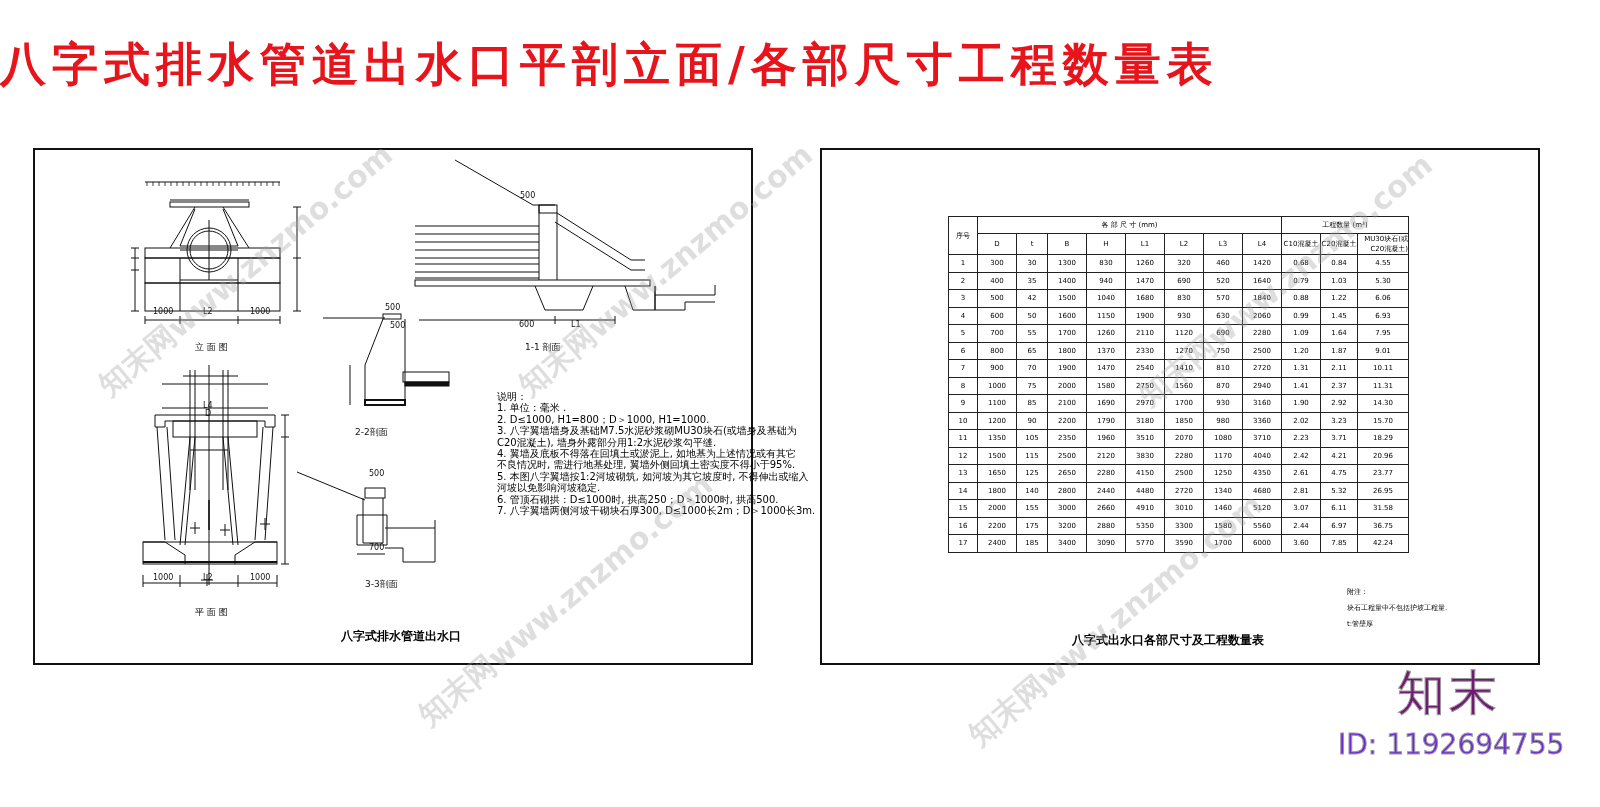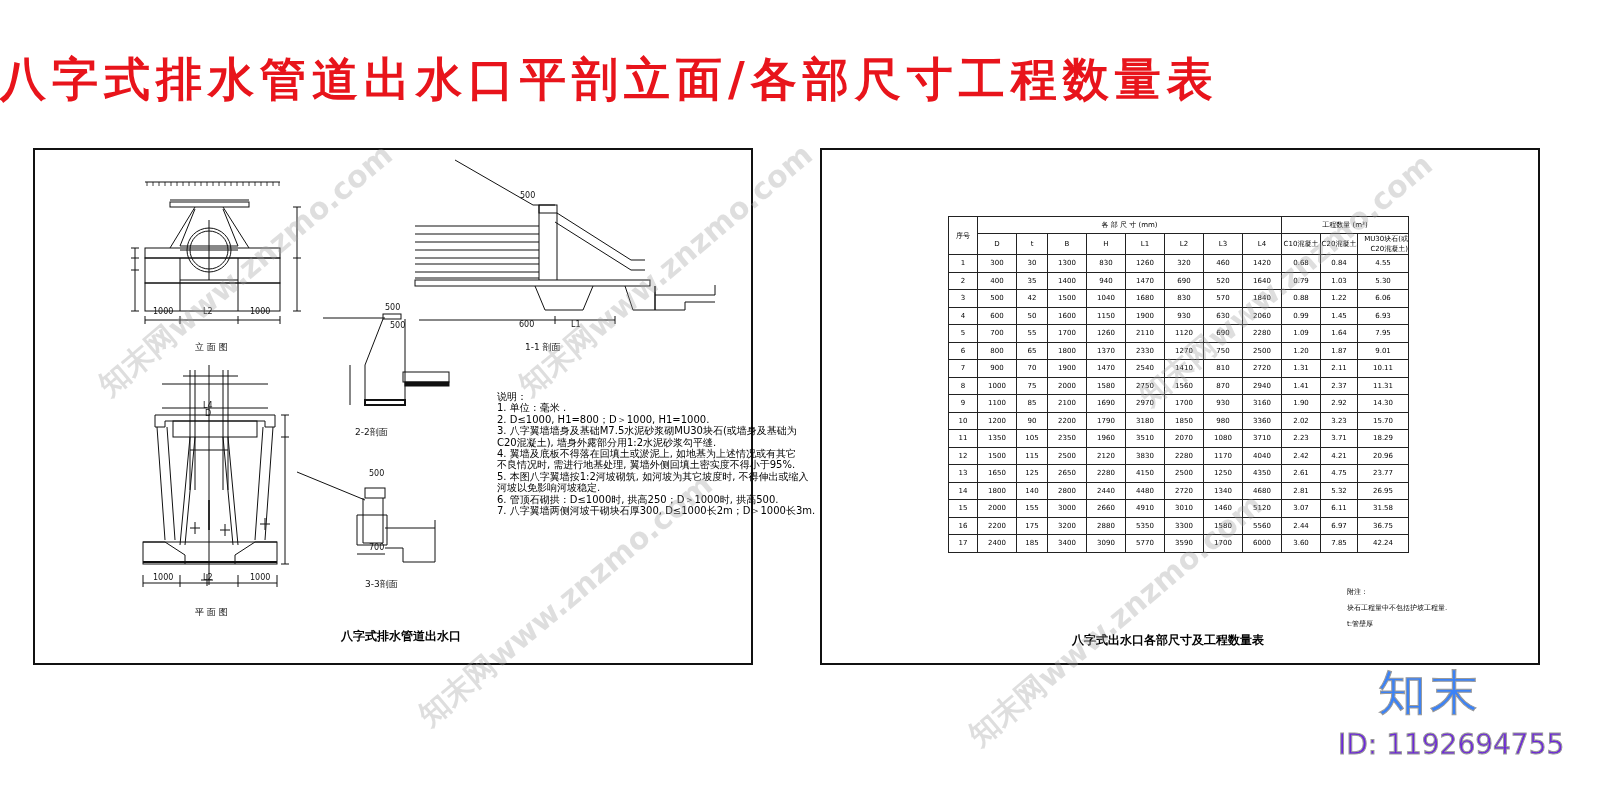--- a/index.html
+++ b/index.html
@@ -1,31 +1,31 @@
 <!DOCTYPE html>
 <html><head>
 <meta charset="utf-8">
 <style>
   html,body{margin:0;padding:0;background:#fff;}
   body{width:1600px;height:807px;position:relative;overflow:hidden;font-family:"DejaVu Sans",sans-serif;color:#000;}
-  .main-title{position:absolute;left:0;top:34px;width:1600px;font-family:"DejaVu Serif",serif;font-size:46px;font-weight:bold;color:#e8141b;letter-spacing:6px;white-space:nowrap;line-height:60px;margin-top:15px;}
+  .main-title{position:absolute;left:0;top:34px;width:1600px;font-family:"DejaVu Serif",serif;font-size:46px;font-weight:bold;color:#e8141b;letter-spacing:6px;white-space:nowrap;line-height:60px;}
   .sheet{position:absolute;border:2px solid #111;background:#fff;}
   #sheet-left{left:33px;top:148px;width:716px;height:513px;}
   #sheet-right{left:820px;top:148px;width:716px;height:513px;}
   .sheet-caption{position:absolute;font-size:12px;white-space:nowrap;font-weight:bold;}
   svg text{font-family:"DejaVu Sans",sans-serif;}
   .notes{position:absolute;left:462px;top:241px;font-size:10px;line-height:11.4px;width:260px;}
   .notes div{white-space:nowrap;}
   .qty-table{position:absolute;left:126px;top:66px;border-collapse:collapse;font-size:7px;}
   .qty-table td,.qty-table th{border:1px solid #222;padding:0;text-align:center;font-weight:normal;height:16.5px;}
   .qty-table thead th{height:16px;}
   .appendix{position:absolute;left:505px;top:434px;font-size:7px;line-height:16px;margin-left:20px;}
   .wm{position:absolute;color:rgba(160,160,160,0.35);font-size:30px;font-weight:bold;transform:rotate(-40deg);white-space:nowrap;pointer-events:none;}
   .logo-area{position:absolute;left:1378px;top:666px;}
-  .logo-cn{font-size:48px;color:#3b82f6;-webkit-text-stroke:1px #9a9a9a;letter-spacing:4px;line-height:52px;}
+  .logo-cn{font-size:48px;color:#701a75;-webkit-text-stroke:1px #9a9a9a;letter-spacing:4px;line-height:52px;margin-left:19px;}
   .logo-id{font-size:28px;color:#6d28d9;-webkit-text-stroke:1px #9a9a9a;position:absolute;left:-40px;top:62px;white-space:nowrap;}
 </style>
 </head>
 <body>
 
 <div class="main-title">八字式排水管道出水口平剖立面/各部尺寸工程数量表</div>
 
 <div class="sheet" id="sheet-left">
   <svg width="716" height="513" viewBox="0 0 716 513" style="position:absolute;left:0;top:0">
     <g stroke="#111" fill="none" stroke-width="1">

